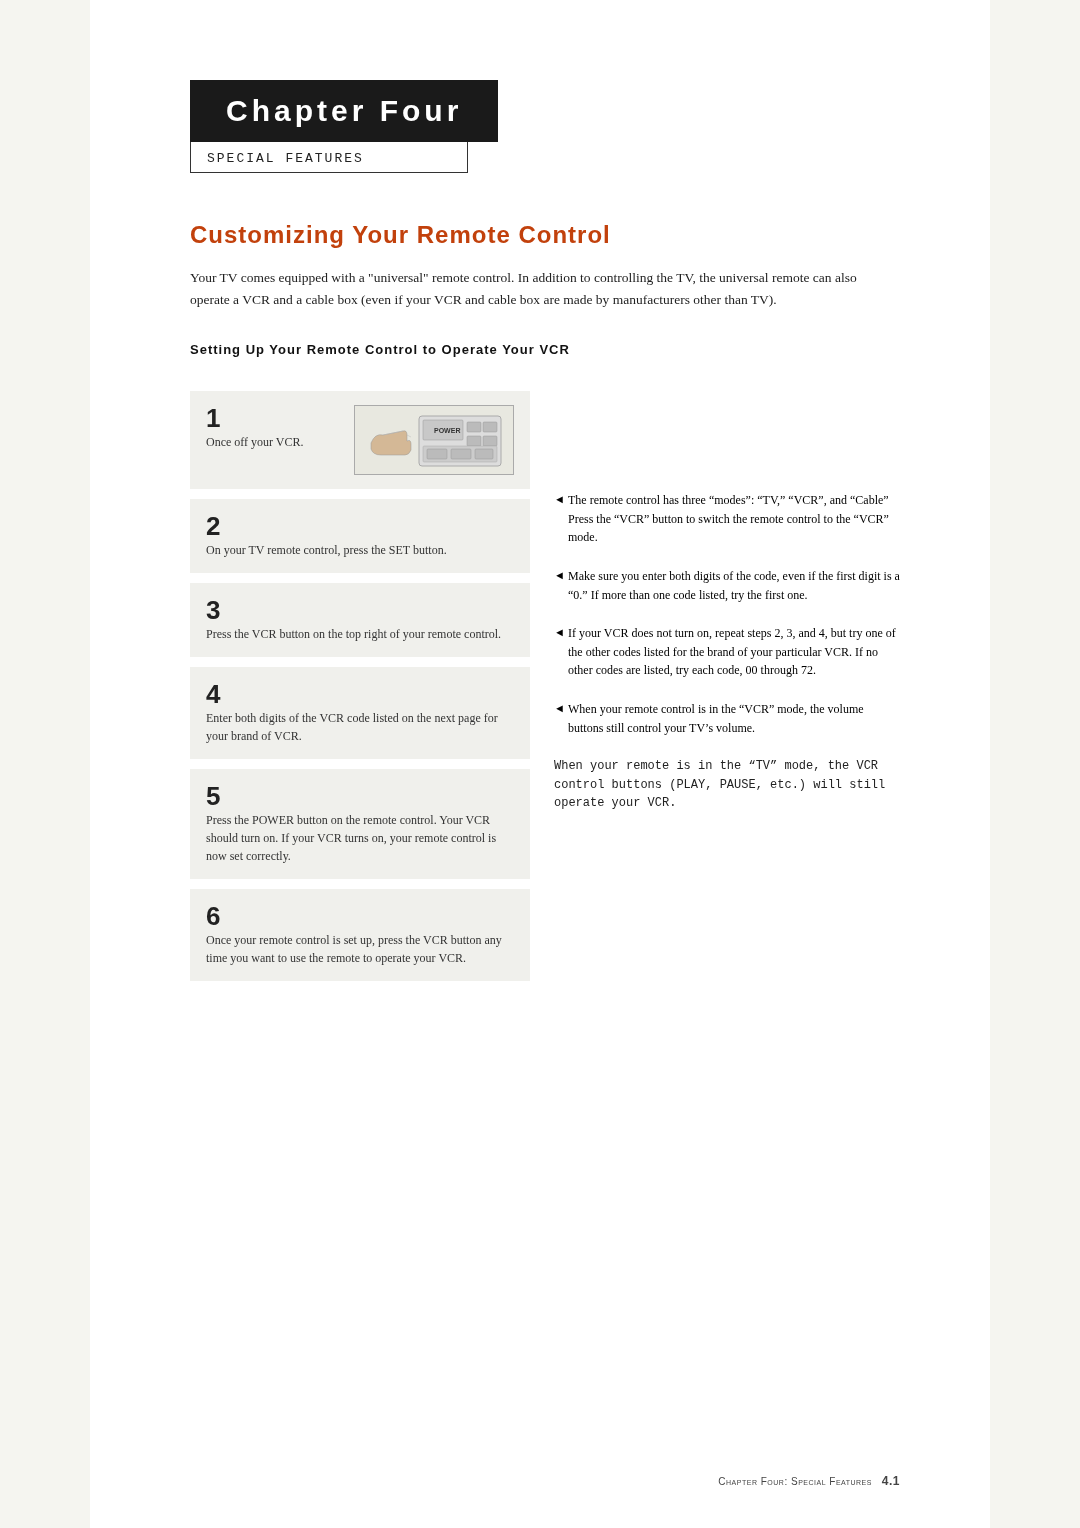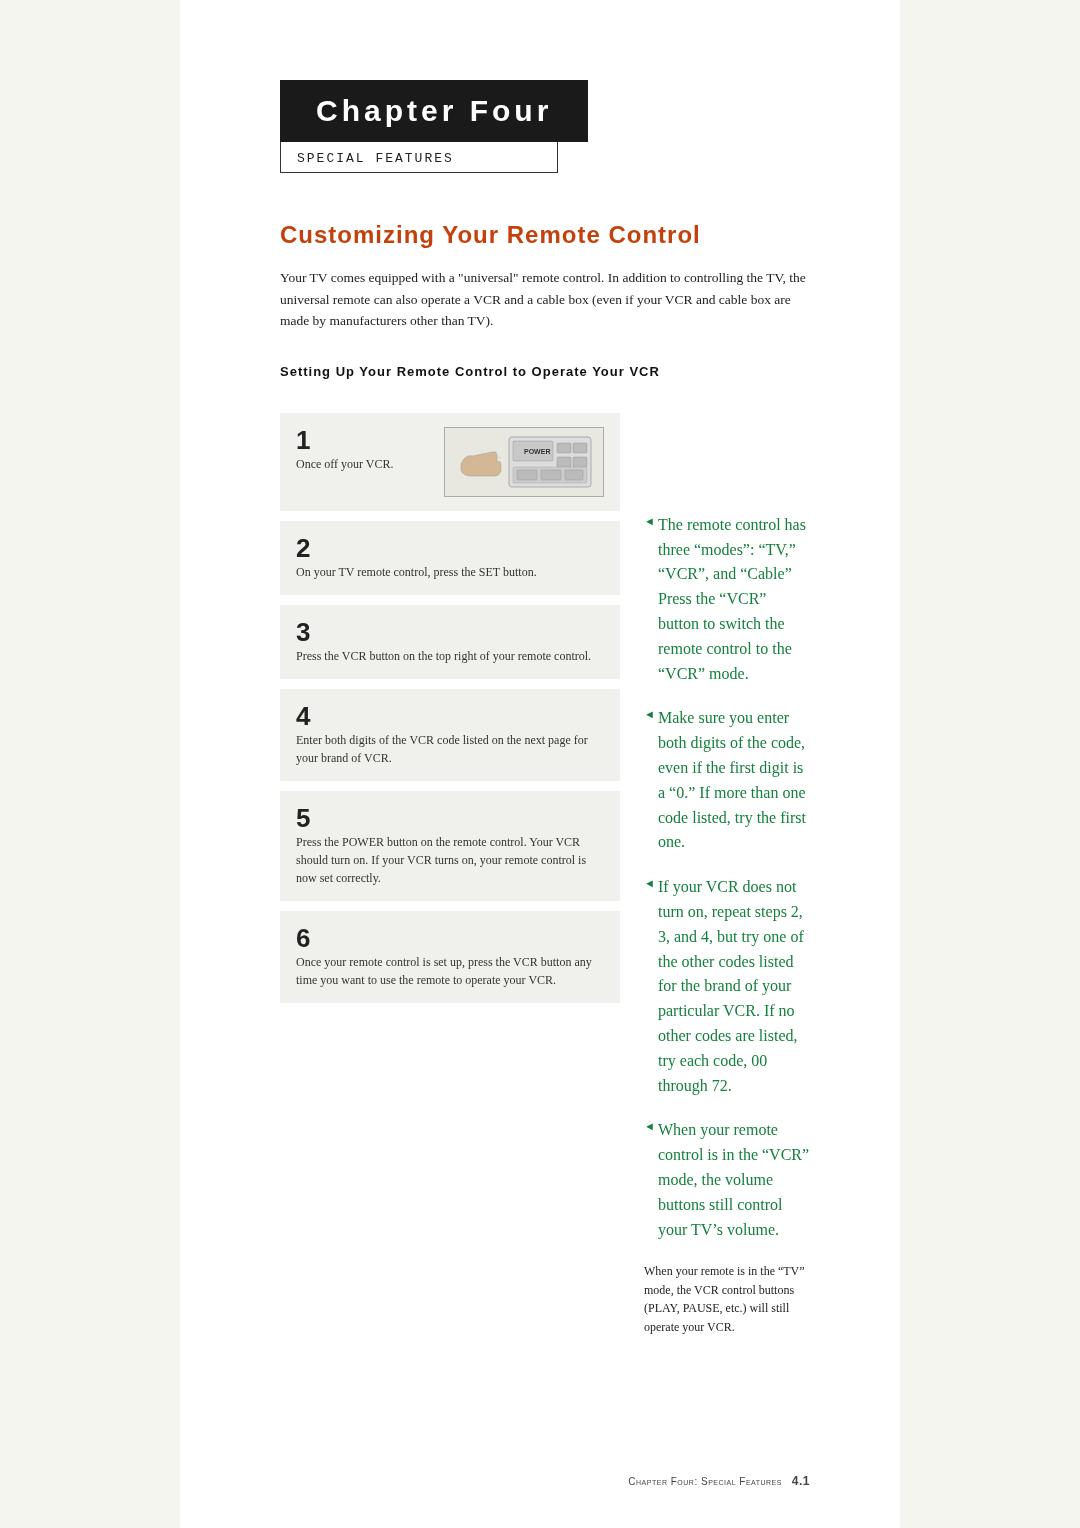--- a/index.html
+++ b/index.html
@@ -9,21 +9,21 @@
       font-family: Georgia, 'Times New Roman', serif;
       width: 1080px;
       min-height: 1528px;
       display: flex;
       justify-content: center;
       align-items: flex-start;
     }
 
     .page {
       background: #ffffff;
-      width: 720px;
+      width: 900px;
       min-height: 1528px;
       padding: 80px 90px 80px 100px;
       position: relative;
     }
 
     
     .chapter-header {
       margin-bottom: 8px;
     }
 
@@ -144,41 +144,42 @@
       border: 1px solid #aaa;
       background: #e8e8e0;
       display: flex;
       align-items: center;
       justify-content: center;
       overflow: hidden;
     }
 
     
     .side-note {
-      font-size: 16px;
+      font-size: 12px;
       line-height: 1.55;
-      color: #15803d;
+      color: #000000;
       margin-bottom: 20px;
       padding-left: 14px;
       position: relative;
     }
 
     .side-note::before {
       content: '◄';
       position: absolute;
       left: 0;
       top: 0;
       font-size: 11px;
     }
 
     .side-note-plain {
       font-size: 12px;
       line-height: 1.55;
       color: #222;
       margin-bottom: 20px;
+      font-family: Liberation Mono, monospace;
     }
 
     
     .page-footer {
       position: absolute;
       bottom: 40px;
       right: 90px;
       font-size: 10px;
       color: #444;
       font-family: Arial, Helvetica, sans-serif;

